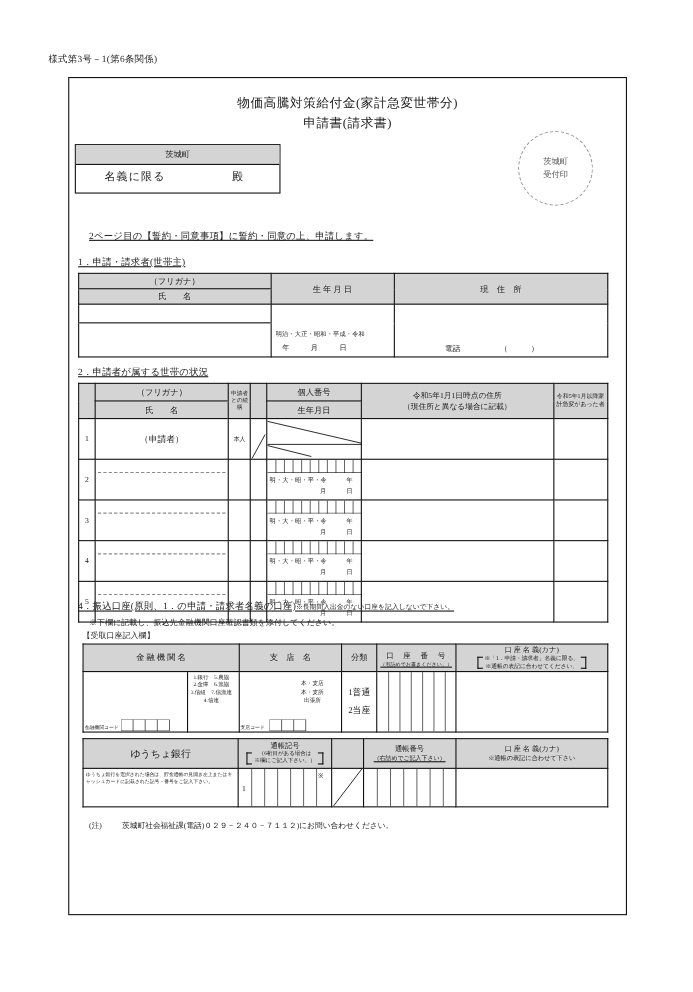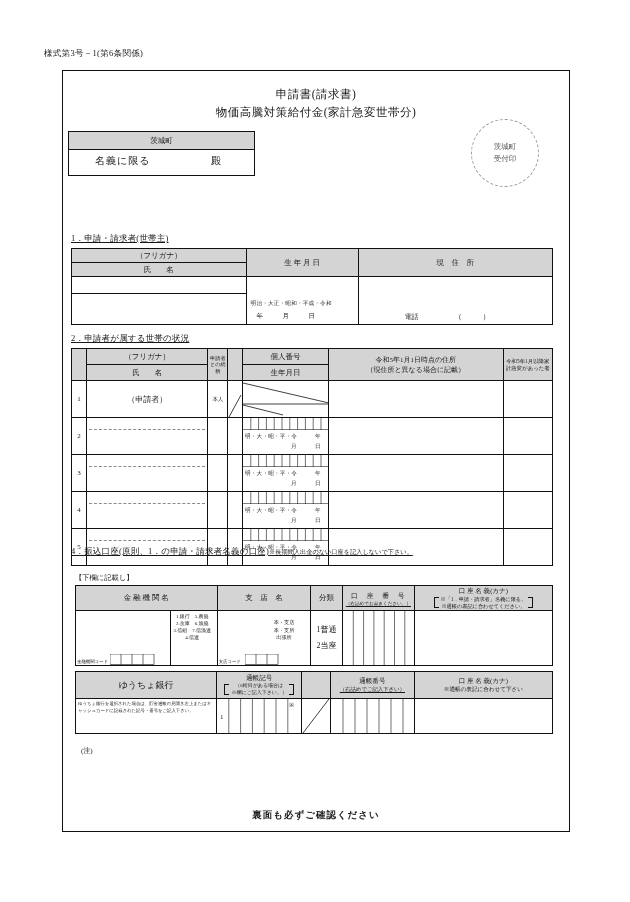--- a/index.html
+++ b/index.html
@@ -51,37 +51,38 @@
 </head>
 <body>
 
 <div class="page">
 
   <div class="formno">様式第3号－1(第6条関係)</div>
 
   <div class="frame">
 
     <div class="title">
+      <div>物価高騰対策給付金(家計急変世帯分)</div>
       <div>申請書(請求書)</div>
-      <div>物価高騰対策給付金(家計急変世帯分)</div>
     </div>
 
     <div class="addrbox">
       <div class="r1">茨城町</div>
       <div class="r2">
         <span class="nm">名義に限る</span>
         <span class="dn">殿</span>
       </div>
     </div>
 
     <div class="stamp">
       <span>茨城町</span>
       <span>受付印</span>
     </div>
 
+    <div class="pledge">2ページ目の【誓約・同意事項】に誓約・同意の上、申請します。</div>
 
     <div class="sechead" style="left:8px;top:162px;">1．申請・請求者(世帯主)</div>
 
     <table style="left:8px;top:177px;width:482px;">
       <tbody>
           <tr>
         <td class="hd dash" style="width:175px;height:13px;">（フリガナ）</td>
         <td class="hd" style="width:112px;height:26px;" rowspan="2">生 年 月 日</td>
         <td class="hd" style="width:195px;height:26px;" rowspan="2">現　住　所</td>
       </tr>
@@ -293,21 +294,22 @@
         </td>
         <td style="height:36px;"></td>
         <td style="height:36px;"></td>
       </tr>
     </tbody>
       </table>
 
     <div class="sechead" style="left:8px;top:475px;">
       <span>4．振込口座(原則、1．の申請・請求者名義の口座)</span><span class="sm">※長期間入出金のない口座を記入しないで下さい。</span>
     </div>
-    <div class="note" style="left:12px;top:502px;">【下欄に記載し】</div>
+    <div class="note" style="left:18px;top:490px;">※下欄に記載し、振込先金融機関口座確認書類を添付してください。</div>
+    <div class="note" style="left:12px;top:502px;">【受取口座記入欄】</div>
 
     <table style="left:12px;top:514px;width:478px;">
       <tbody>
           <tr>
         <td class="hd" style="width:142px;height:24px;" colspan="2">金 融 機 関 名</td>
         <td class="hd" style="width:94px;height:24px;">支　店　名</td>
         <td class="hd" style="width:31px;height:24px;text-align:center;">分類</td>
         <td class="hd" style="width:72px;height:24px;">
           <div style="font-size:6.8px;letter-spacing:1px;">口　座　番　号</div>
           <div style="font-size:4.6px;text-decoration:underline;">（右詰めでお書きください。）</div>
@@ -443,19 +445,19 @@
           </div>
         </td>
         <td style="height:34px;"></td>
       </tr>
     </tbody>
       </table>
 
     <div class="footnote">
       <span class="lbl">(注)</span>
       <div class="bdy">
+        <div>茨城町社会福祉課(電話)０２９－２４０－７１１２)にお問い合わせください。</div>
       </div>
     </div>
 
-    <div class="bottomtxt">裏面も必ずご確認ください</div>
 
   </div>
 </div>
 
 </body></html>

